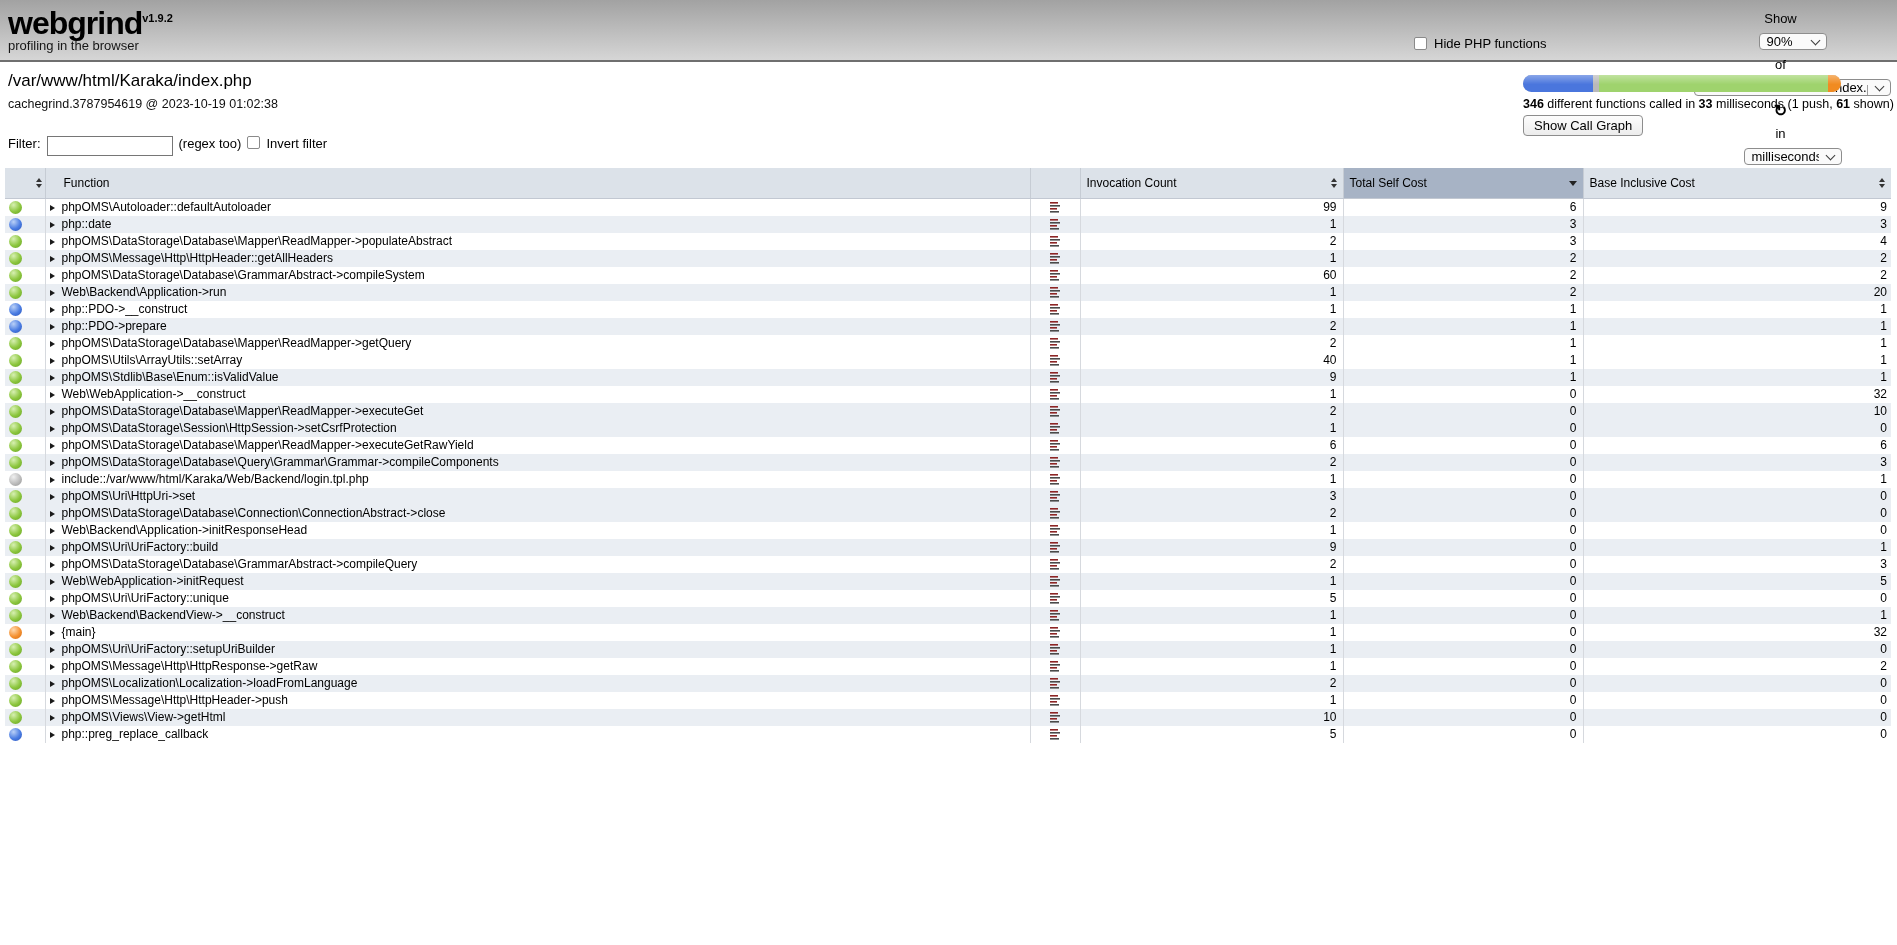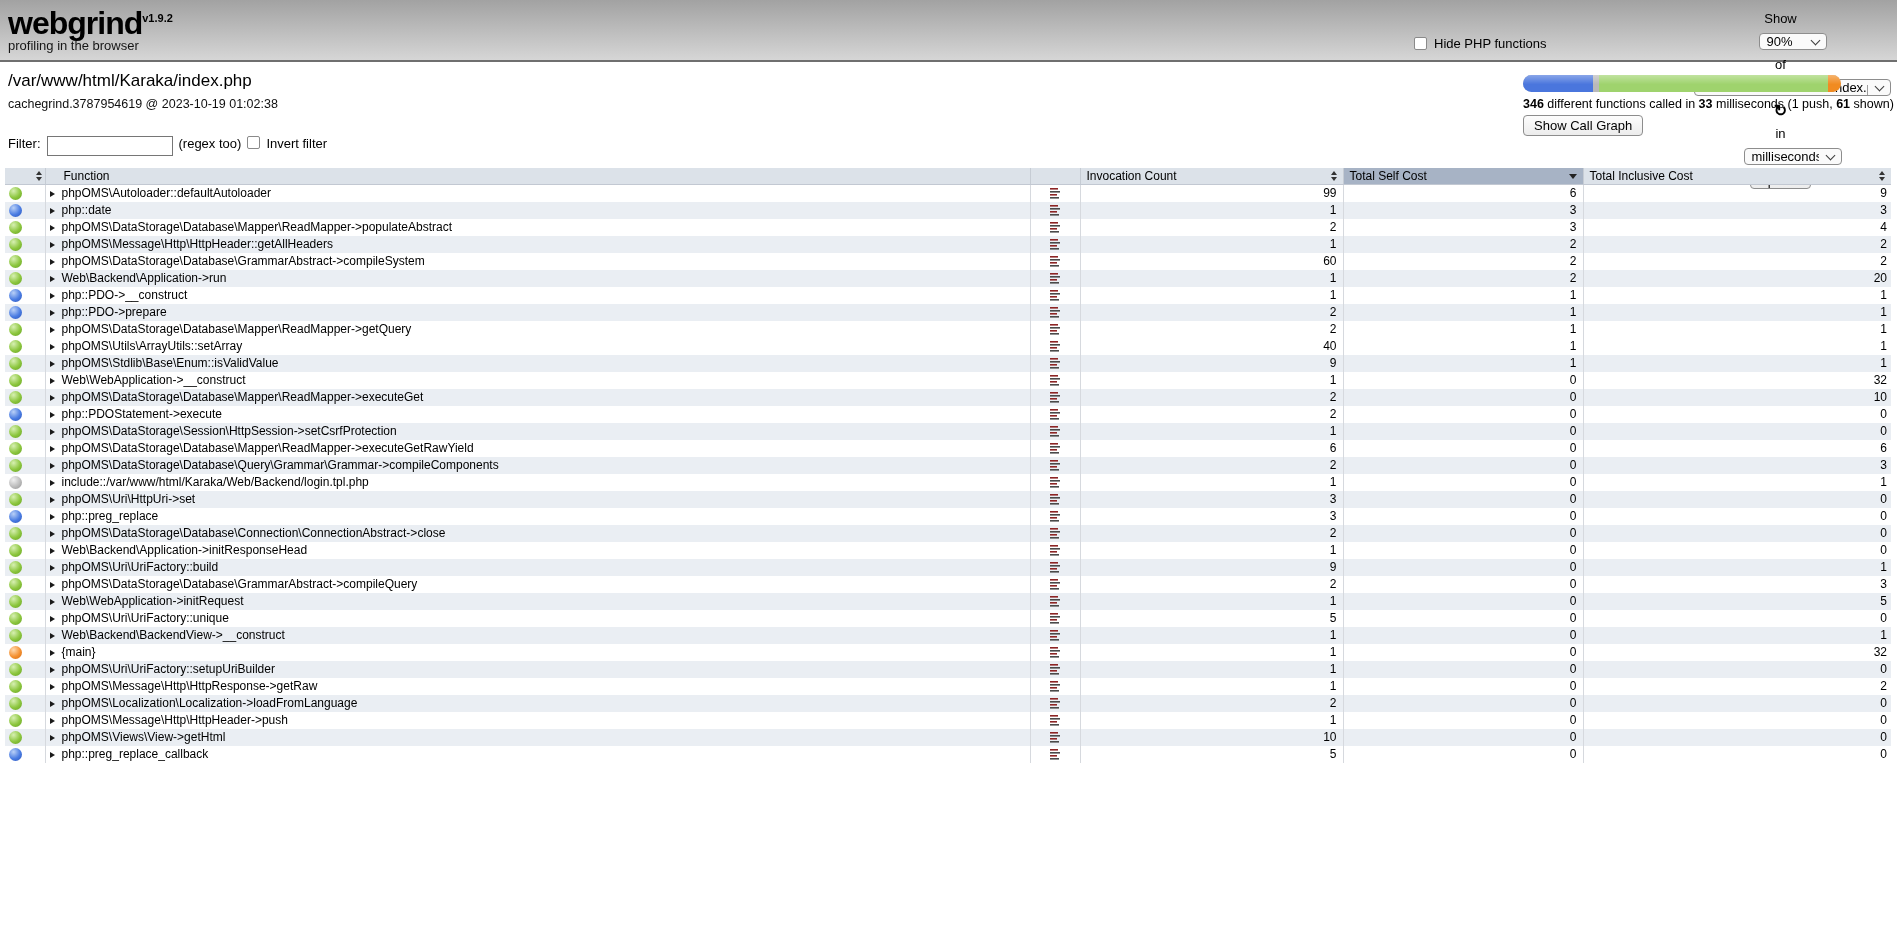--- a/index.html
+++ b/index.html
@@ -78,21 +78,21 @@
     font-size:12px;padding:0 3px;box-sizing:border-box;
     font-family:"Liberation Sans",sans-serif;
   }
 
   
   table.profile{
     position:absolute;top:168px;left:5px;width:1886px;
     border-collapse:collapse;table-layout:fixed;font-size:12px;
   }
   thead th{
-    height:16px;background:#dce2e9;font-weight:normal;text-align:left;
+    height:30px;background:#dce2e9;font-weight:normal;text-align:left;
     padding:0;border-bottom:1px solid #c2c8d2;
   }
   thead th.selected{background:#a7b3c5;margin-top:33px;}
   thead th.bl, tbody td.bl{border-left:1px solid #d6d9de;}
   thead th.bl{border-left:1px solid #c6ccd4;}
   .th-flex{display:flex;align-items:center;justify-content:space-between;padding:0 6px;}
   .th-fn{padding-left:18px;justify-content:flex-start;}
   .th-sortonly{justify-content:flex-end;padding-right:3px;}
 
   tbody tr{height:17px;}
@@ -217,21 +217,21 @@
         </div>
       </th>
       <th class="bl selected">
         <div class="th-flex">
           <span>Total Self Cost</span>
           <span class="sort-desc"></span>
         </div>
       </th>
       <th class="bl">
         <div class="th-flex">
-          <span>Total Inclusive Cost</span>
+          <span>Base Inclusive Cost</span>
           <span class="sort">
               <i class="up"></i>
               <i class="down"></i>
             </span>
         </div>
       </th>
     </tr>
   </thead>
   <tbody id="rows">
       <tr class="odd">
@@ -448,37 +448,20 @@
         <rect x="0" y="1" width="8" height="1.6" fill="#8d2525"></rect>
         <rect x="0" y="4" width="10" height="1.6" fill="#4a4a4a"></rect>
         <rect x="0" y="7" width="7" height="1.6" fill="#8d2525"></rect>
         <rect x="0" y="10" width="9" height="1.6" fill="#4a4a4a"></rect>
       </svg>
     </td>
     <td class="c-num bl">2</td>
     <td class="c-num bl">0</td>
     <td class="c-num c-last bl">10</td>
   </tr>
-      <tr class="odd">
-    <td class="c-dot"><span class="dot dot-blue"></span></td>
-    <td class="c-fn bl">
-      <span class="expander"></span><span class="fn">php::PDOStatement-&gt;execute</span>
-    </td>
-    <td class="c-src bl">
-      <svg class="src-icon" width="11" height="13" viewBox="0 0 11 13">
-        <rect x="0" y="1" width="8" height="1.6" fill="#8d2525"></rect>
-        <rect x="0" y="4" width="10" height="1.6" fill="#4a4a4a"></rect>
-        <rect x="0" y="7" width="7" height="1.6" fill="#8d2525"></rect>
-        <rect x="0" y="10" width="9" height="1.6" fill="#4a4a4a"></rect>
-      </svg>
-    </td>
-    <td class="c-num bl">2</td>
-    <td class="c-num bl">0</td>
-    <td class="c-num c-last bl">0</td>
-  </tr>
       <tr class="even">
     <td class="c-dot"><span class="dot dot-green"></span></td>
     <td class="c-fn bl">
       <span class="expander"></span><span class="fn">phpOMS\DataStorage\Session\HttpSession-&gt;setCsrfProtection</span>
     </td>
     <td class="c-src bl">
       <svg class="src-icon" width="11" height="13" viewBox="0 0 11 13">
         <rect x="0" y="1" width="8" height="1.6" fill="#8d2525"></rect>
         <rect x="0" y="4" width="10" height="1.6" fill="#4a4a4a"></rect>
         <rect x="0" y="7" width="7" height="1.6" fill="#8d2525"></rect>
@@ -537,37 +520,20 @@
       </svg>
     </td>
     <td class="c-num bl">1</td>
     <td class="c-num bl">0</td>
     <td class="c-num c-last bl">1</td>
   </tr>
       <tr class="even">
     <td class="c-dot"><span class="dot dot-green"></span></td>
     <td class="c-fn bl">
       <span class="expander"></span><span class="fn">phpOMS\Uri\HttpUri-&gt;set</span>
-    </td>
-    <td class="c-src bl">
-      <svg class="src-icon" width="11" height="13" viewBox="0 0 11 13">
-        <rect x="0" y="1" width="8" height="1.6" fill="#8d2525"></rect>
-        <rect x="0" y="4" width="10" height="1.6" fill="#4a4a4a"></rect>
-        <rect x="0" y="7" width="7" height="1.6" fill="#8d2525"></rect>
-        <rect x="0" y="10" width="9" height="1.6" fill="#4a4a4a"></rect>
-      </svg>
-    </td>
-    <td class="c-num bl">3</td>
-    <td class="c-num bl">0</td>
-    <td class="c-num c-last bl">0</td>
-  </tr>
-      <tr class="odd">
-    <td class="c-dot"><span class="dot dot-blue"></span></td>
-    <td class="c-fn bl">
-      <span class="expander"></span><span class="fn">php::preg_replace</span>
     </td>
     <td class="c-src bl">
       <svg class="src-icon" width="11" height="13" viewBox="0 0 11 13">
         <rect x="0" y="1" width="8" height="1.6" fill="#8d2525"></rect>
         <rect x="0" y="4" width="10" height="1.6" fill="#4a4a4a"></rect>
         <rect x="0" y="7" width="7" height="1.6" fill="#8d2525"></rect>
         <rect x="0" y="10" width="9" height="1.6" fill="#4a4a4a"></rect>
       </svg>
     </td>
     <td class="c-num bl">3</td>

